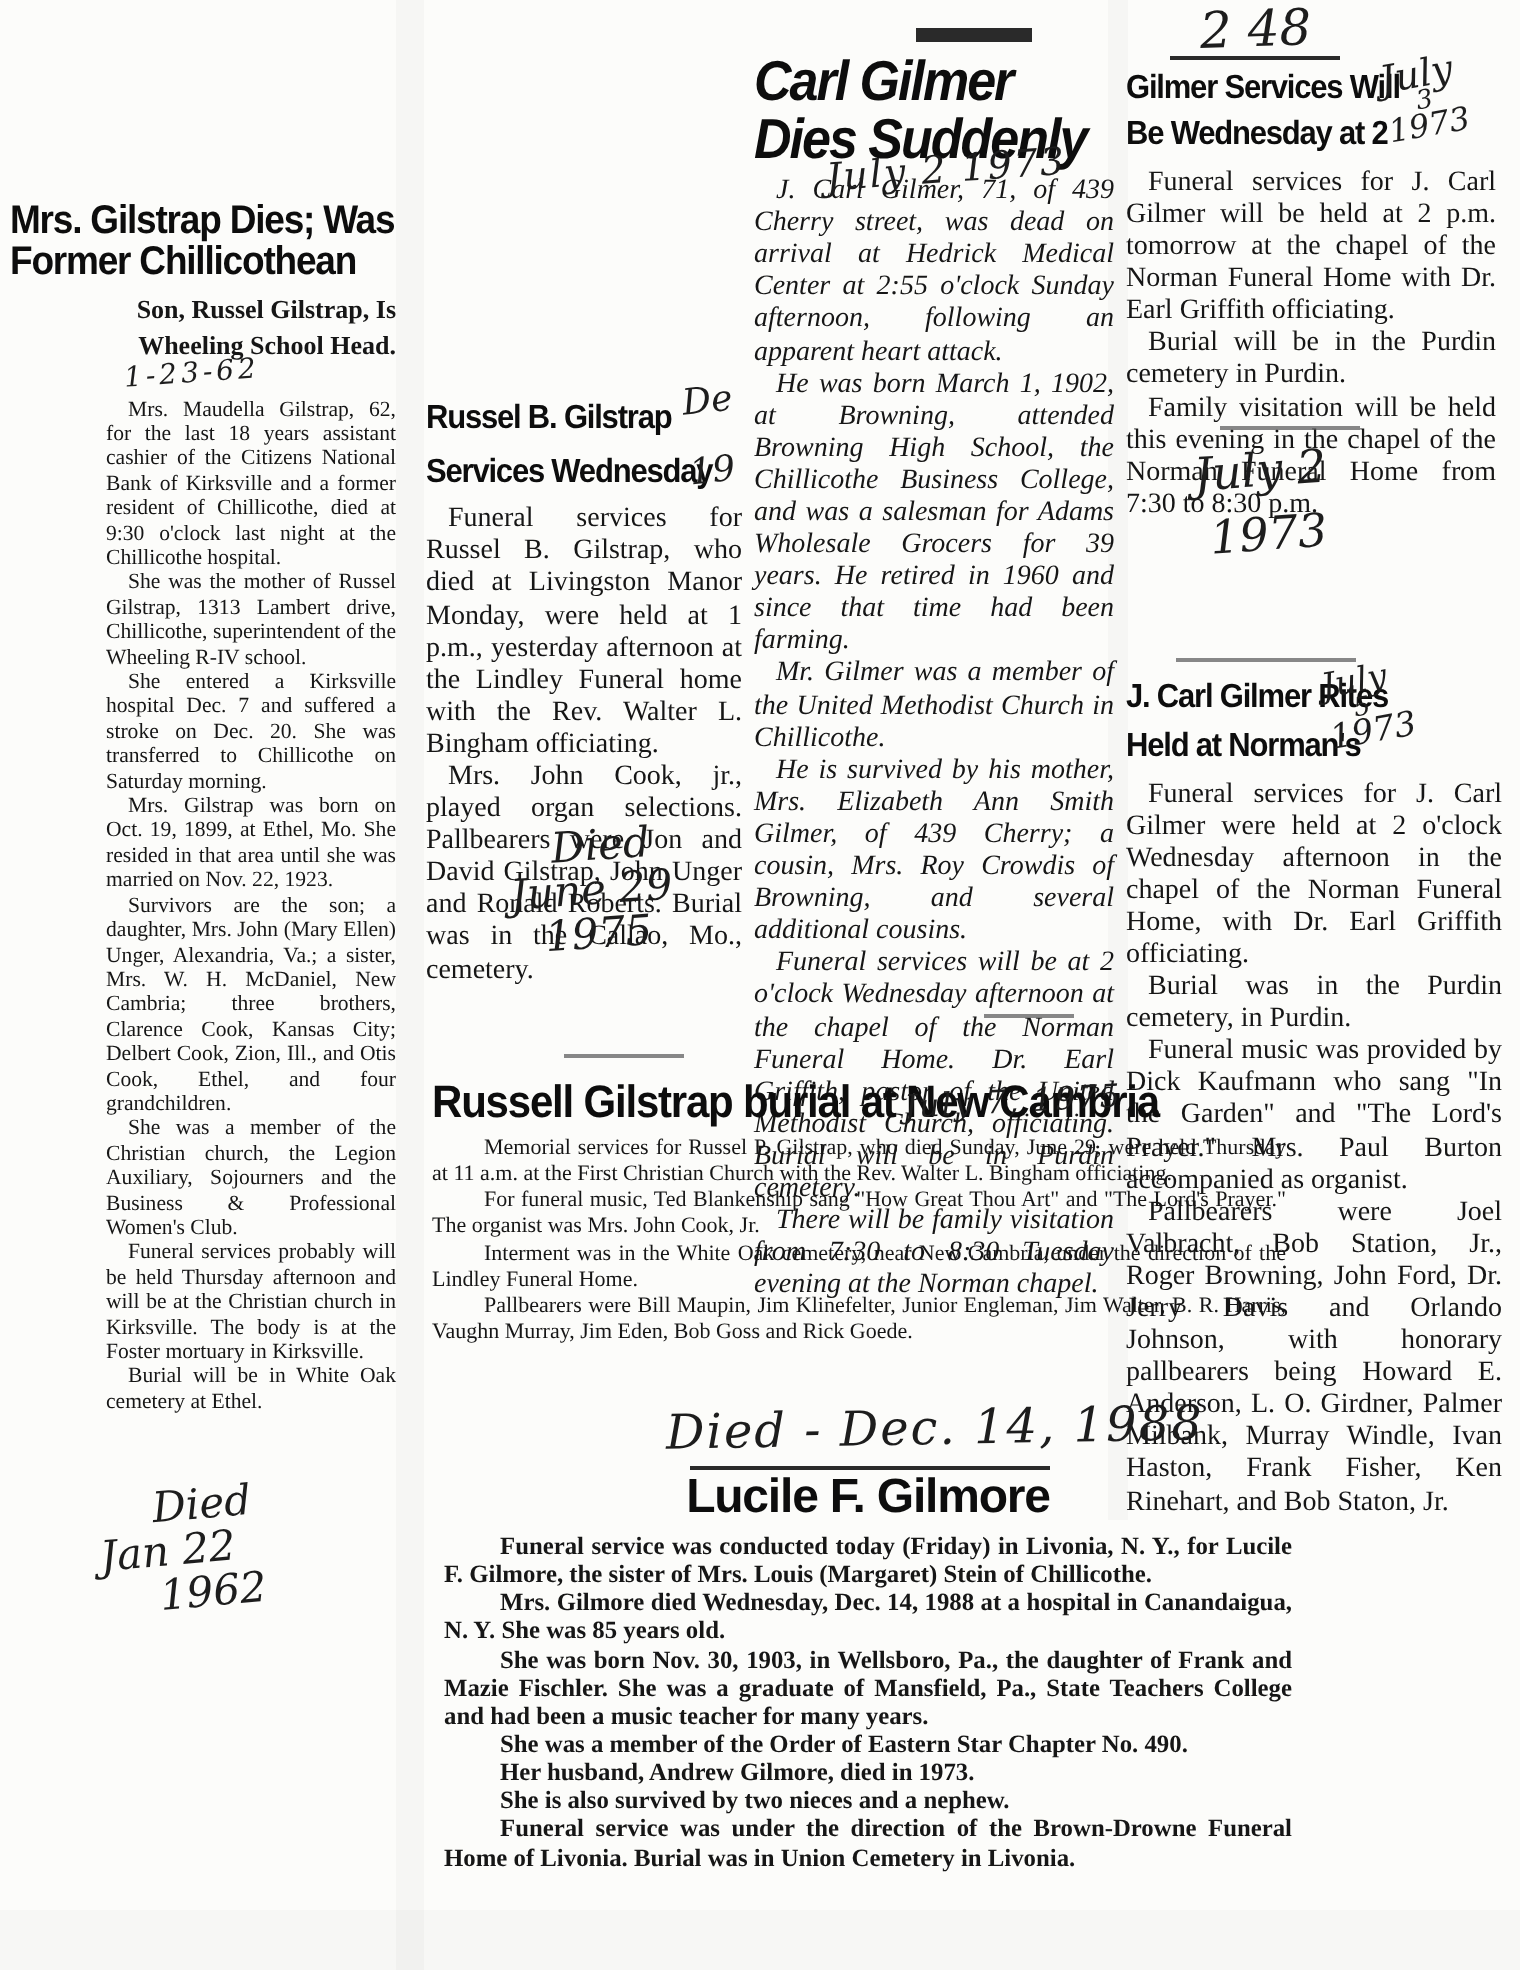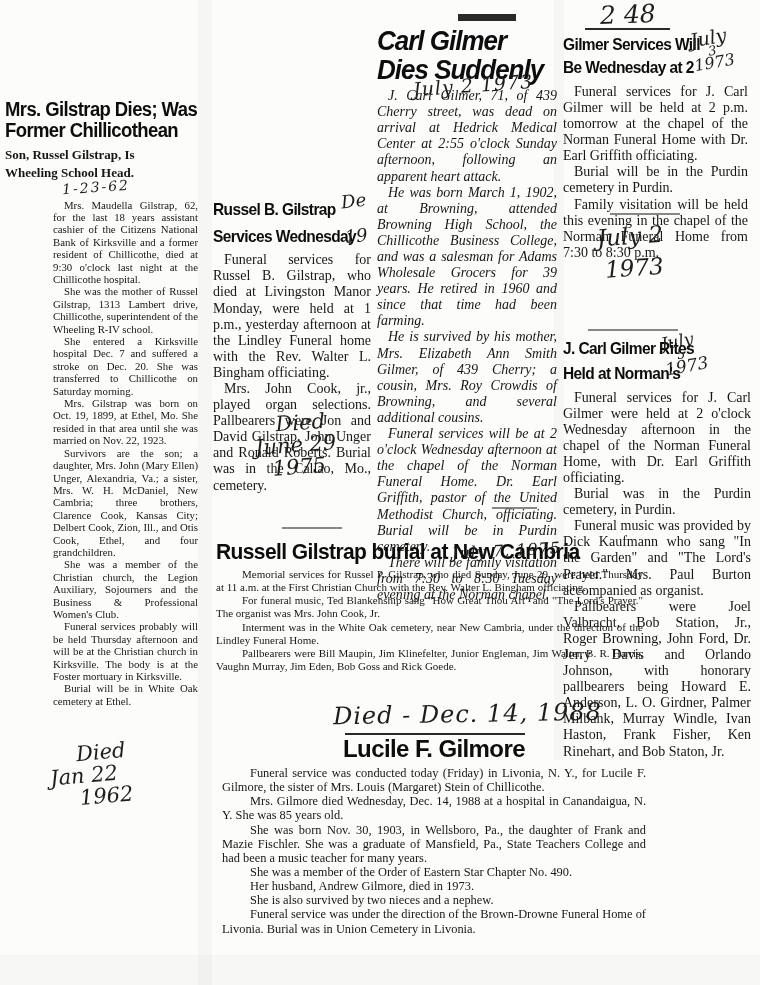--- a/index.html
+++ b/index.html
@@ -10,32 +10,32 @@
     font-family: "Liberation Serif", serif;
   }
   .shade { position: absolute; background: #8a8a86; pointer-events: none; }
   .clip { position: absolute; }
   .hl-sans {
     font-family: "Liberation Sans", sans-serif; font-weight: bold;
     letter-spacing: -0.6px; line-height: 1.04; color: #0d0d0d;
     transform: scaleY(1.08); transform-origin: top left;
   }
   .subhead {
-    font-weight: bold; text-align: left; font-size: 13px; line-height: 1.35;
+    font-weight: bold; text-align: right; font-size: 13px; line-height: 1.35;
     margin-top: 9px;
     font-family: Liberation Serif, serif;
   }
   .body-text p {
     margin: 0; text-align: justify; text-indent: 11px;
     line-height: 1.15;
   }
   .col-narrow p { font-size: 10.8px; margin-left: 48px; }
   .col-mid p   { font-size: 14px; }
   .col-wide p  { font-size: 11px; text-indent: 26px; line-height: 1.2; }
-  .col-gilmore p { font-size: 12.4px; text-indent: 28px; line-height: 1.14; }
+  .col-gilmore p { font-size: 12.4px; text-indent: 28px; line-height: 1.14; font-weight: bold; }
   .hand {
     position: absolute; font-family: "DejaVu Serif", serif; font-style: italic;
     color: #1d1d1d; white-space: nowrap; line-height: 1.05;
   }
   .hand div { line-height: 1.05; }
   .rule { position: absolute; background: #2a2a2a; }
   .rule-faint { position: absolute; background: #555; opacity: .7; }
 </style>
 </head>
 <body>
@@ -78,20 +78,21 @@
 
 <div class="rule" style="left:458px; top:14px; width:58px; height:7px;"></div>
 <div class="clip" style="left:377px; top:26px; width:180px;font-style:italic;">
   <div class="hl-sans" style="font-size:26px; letter-spacing:-1px;">
     <div>Carl Gilmer</div>
     <div>Dies Suddenly</div>
   </div>
   <div class="body-text col-mid" style="margin-top:8px;">
     <p>J. Carl Gilmer, 71, of 439 Cherry street, was dead on arrival at Hedrick Medical Center at 2:55 o'clock Sunday afternoon, following an apparent heart attack.</p>
     <p>He was born March 1, 1902, at Browning, attended Browning High School, the Chillicothe Business College, and was a salesman for Adams Wholesale Grocers for 39 years. He retired in 1960 and since that time had been farming.</p>
+    <p>Mr. Gilmer was a member of the United Methodist Church in Chillicothe.</p>
     <p>He is survived by his mother, Mrs. Elizabeth Ann Smith Gilmer, of 439 Cherry; a cousin, Mrs. Roy Crowdis of Browning, and several additional cousins.</p>
     <p>Funeral services will be at 2 o'clock Wednesday afternoon at the chapel of the Norman Funeral Home. Dr. Earl Griffith, pastor of the United Methodist Church, officiating. Burial will be in Purdin cemetery.</p>
     <p>There will be family visitation from 7:30 to 8:30 Tuesday evening at the Norman chapel.</p>
   </div>
 </div>
 <div class="rule-faint" style="left:492px; top:507px; width:45px; height:2px;"></div>
 
 <div class="rule" style="left:585px; top:28px; width:85px; height:2px;"></div>
 <div class="clip" style="left:563px; top:34px; width:197px;">
   <div class="hl-sans" style="font-size:15.5px; line-height:1.35;">

